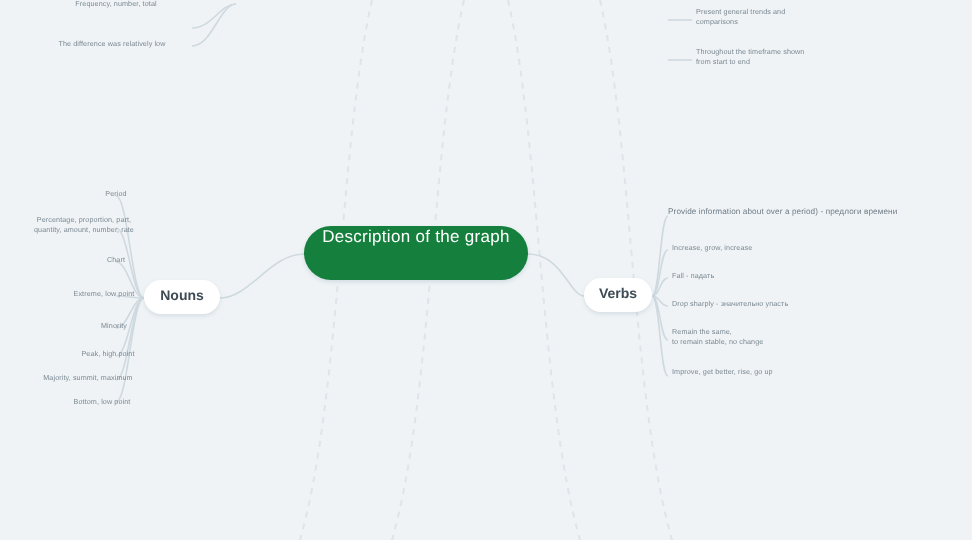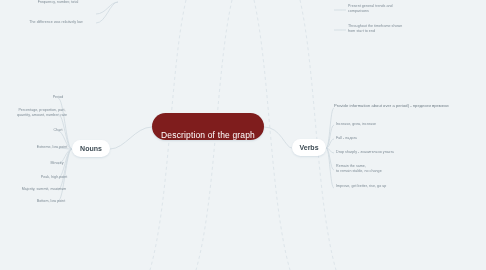--- a/index.html
+++ b/index.html
@@ -9,22 +9,22 @@
     font-family:"Liberation Sans","DejaVu Sans",sans-serif;
     position:relative;
   }
   #canvas{position:absolute;inset:0;width:486px;height:270px;}
   svg.links{position:absolute;left:0;top:0;width:486px;height:270px;}
 
   .node{position:absolute;}
 
   .central{
     left:152px;top:113px;width:112px;height:27px;
-    background:#7f1d1d;border-radius:14px;
-    display:flex;align-items:flex-end;justify-content:center;
+    background:#15803d;border-radius:14px;
+    display:flex;align-items:flex-start;justify-content:center;
     color:#ffffff;font-size:8.5px;letter-spacing:.15px;
     box-shadow:0 1px 2px rgba(80,120,150,.18);
   }
   .branch{
     background:#ffffff;border-radius:11px;
     display:flex;align-items:center;justify-content:center;
     color:#3d4b54;font-size:7px;font-weight:bold;
     box-shadow:0 1px 2px rgba(80,120,150,.16);
     height:17px;
   }

